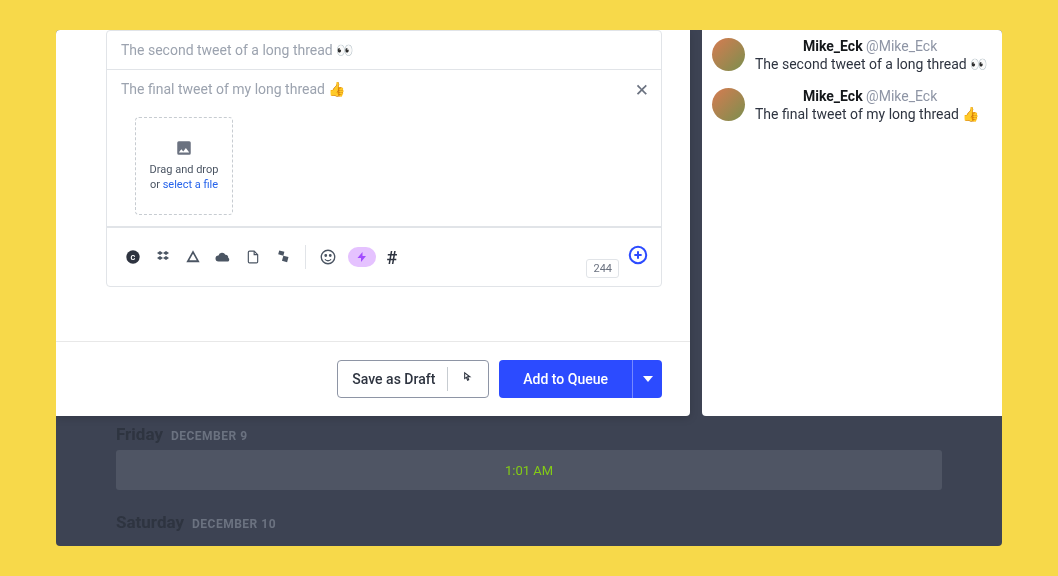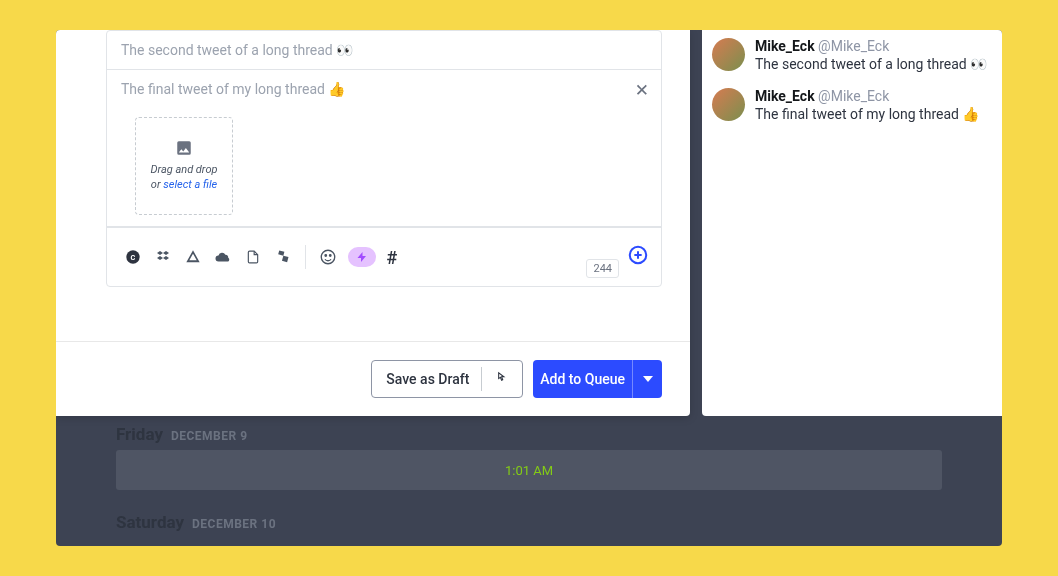--- a/index.html
+++ b/index.html
@@ -120,21 +120,20 @@
   align-items: center;
   justify-content: center;
   text-align: center;
   padding: 6px;
 }
 .dropzone-text {
   font-size: 11px;
   color: #4b5563;
   margin-top: 6px;
   line-height: 1.35;
-  font-style: italic;
 }
 .dropzone-text a {
   color: #2563eb;
   text-decoration: none;
 }
 .toolbar {
   border-top: 1px solid #e1e4e8;
   display: flex;
   align-items: center;
   padding: 8px 12px;
@@ -216,21 +215,21 @@
   height: 24px;
   background: #c7ccd1;
 }
 .btn-primary {
   background: #2c4bff;
   color: #fff;
   border: none;
   padding: 0;
 }
 .btn-primary .main {
-  padding: 0 7px;
+  padding: 0 24px;
   height: 100%;
   display: flex;
   align-items: center;
 }
 .btn-primary .caret {
   border-left: 1px solid rgba(255,255,255,0.35);
   width: 30px;
   height: 100%;
   display: flex;
   align-items: center;
@@ -260,20 +259,21 @@
   background: linear-gradient(135deg,#d77b51,#7a8f4e);
   flex-shrink: 0;
 }
 .pv-body {
   flex: 1;
   font-size: 14px;
 }
 .pv-name {
   font-weight: 700;
   color: #14171a;
+  margin-left: 48px;
 }
 .pv-handle {
   color: #8e95a5;
   font-weight: 400;
 }
 .pv-text {
   color: #2e3440;
   margin-top: 2px;
 }
 

